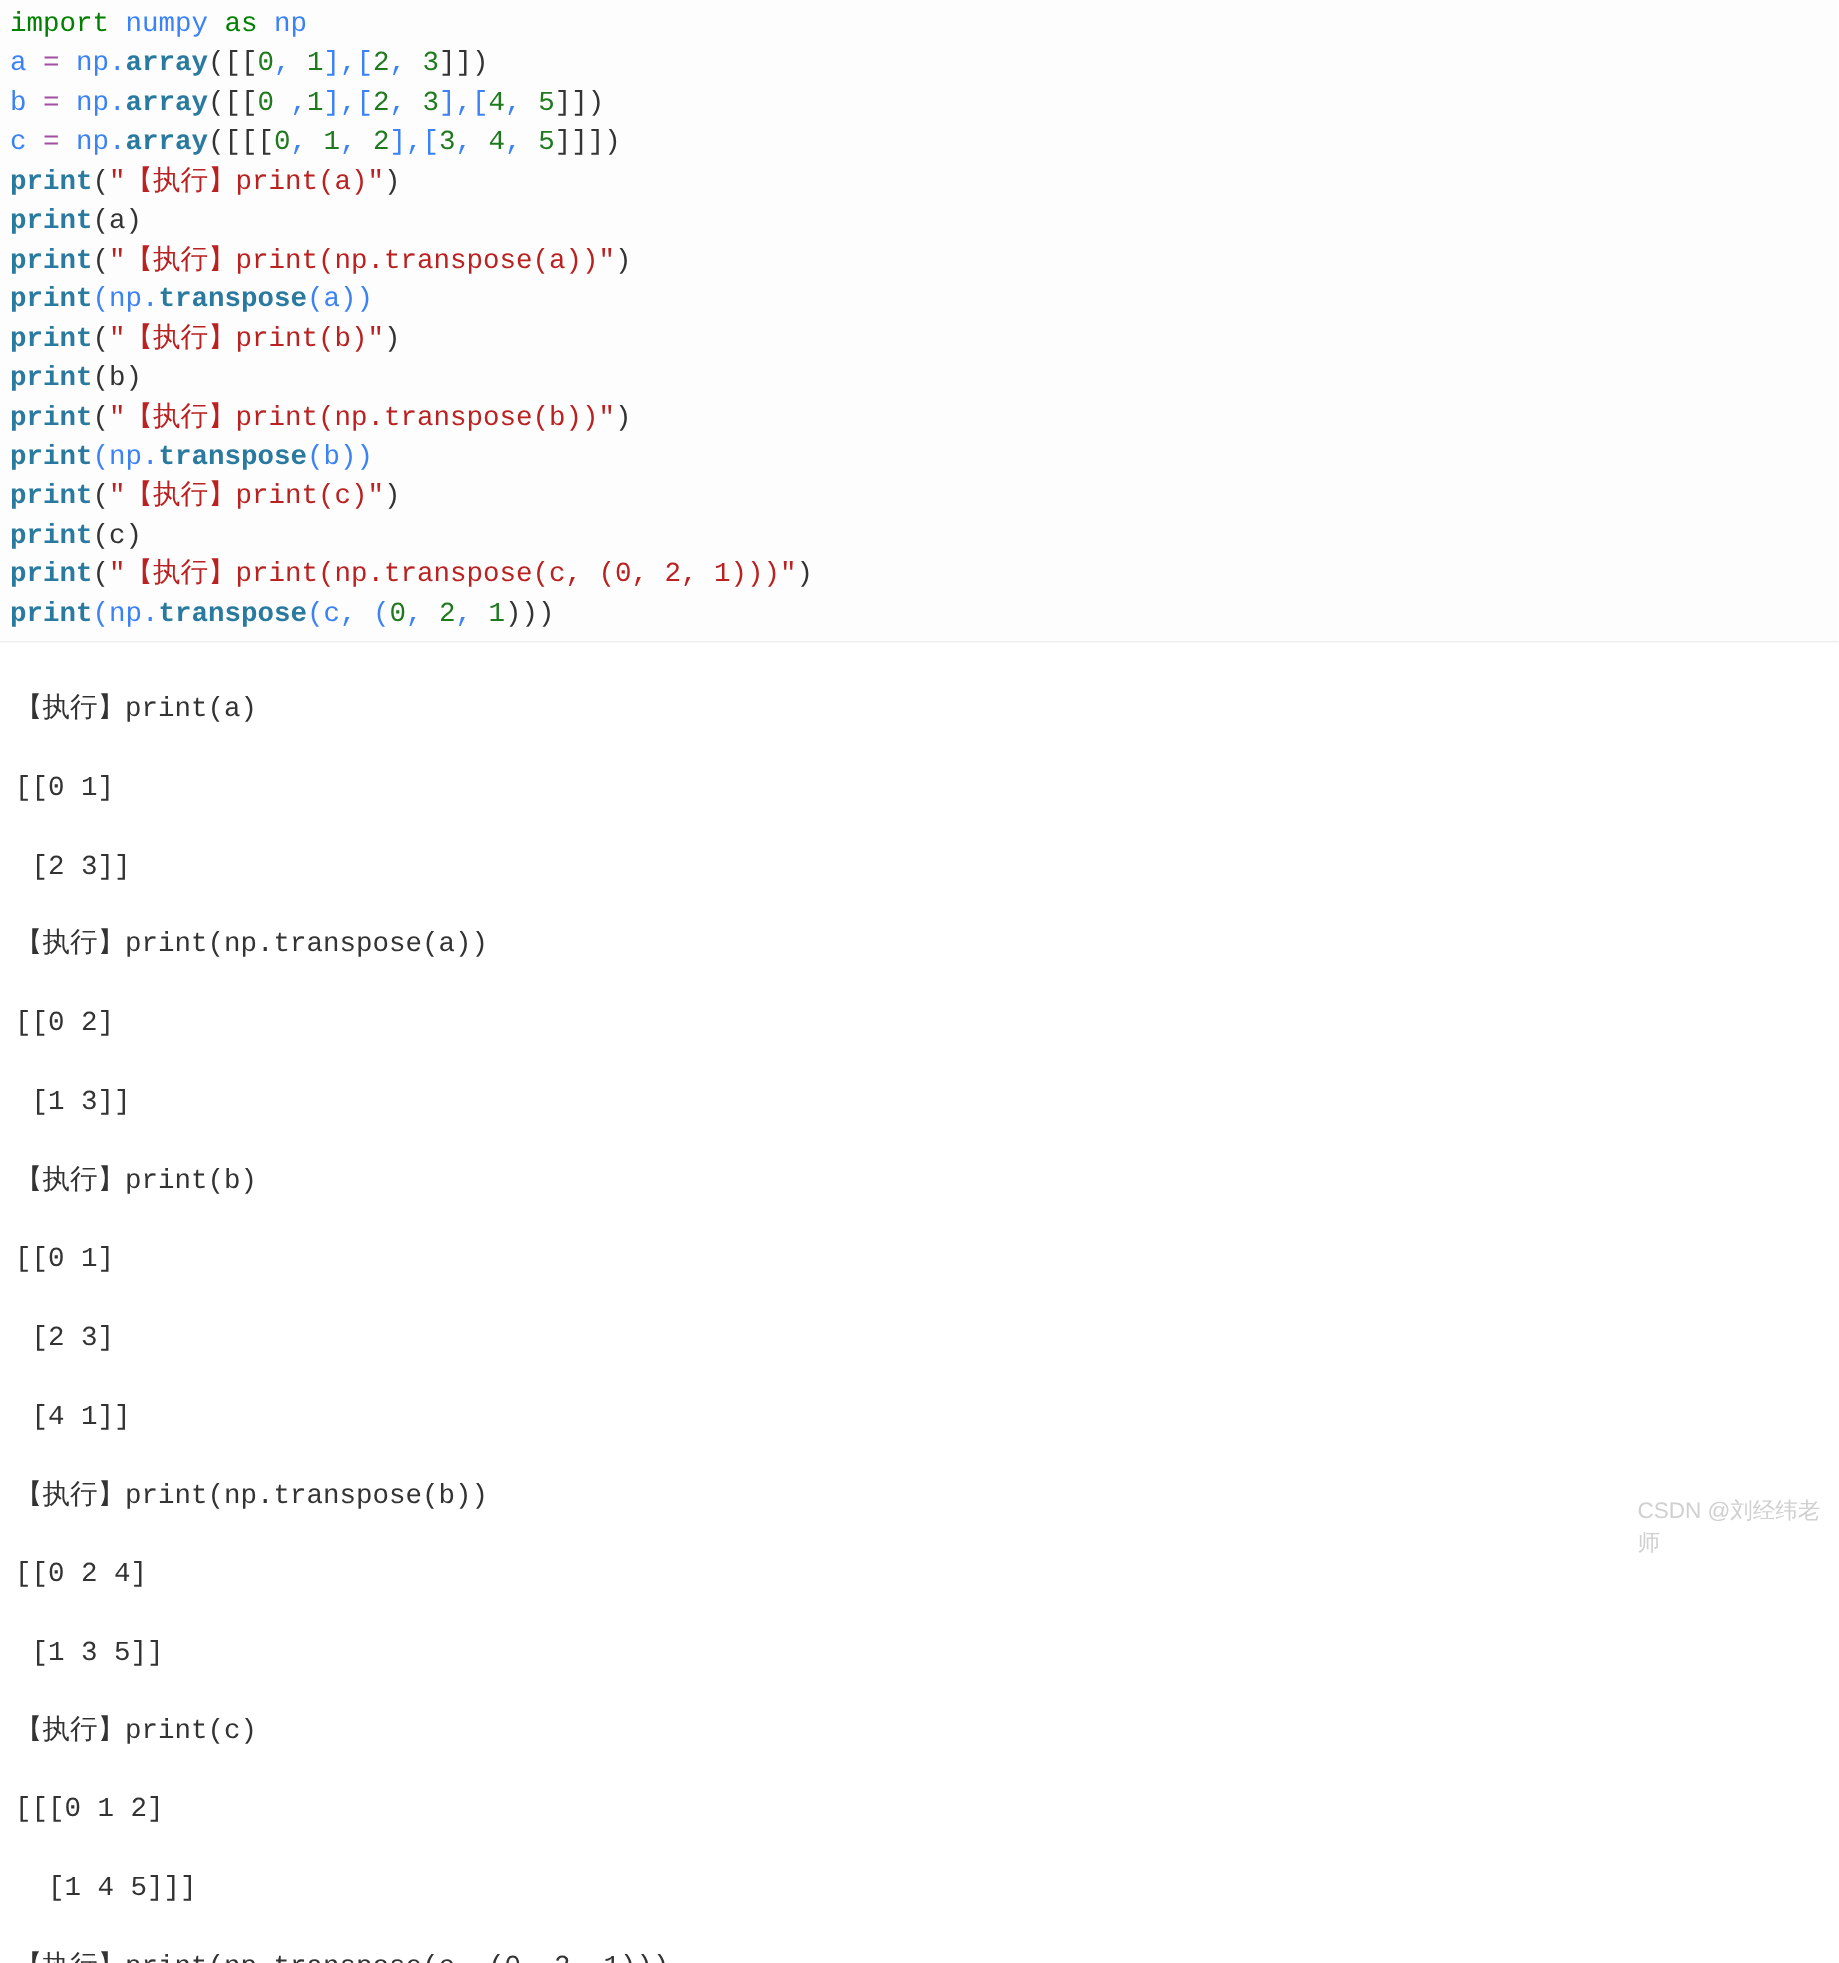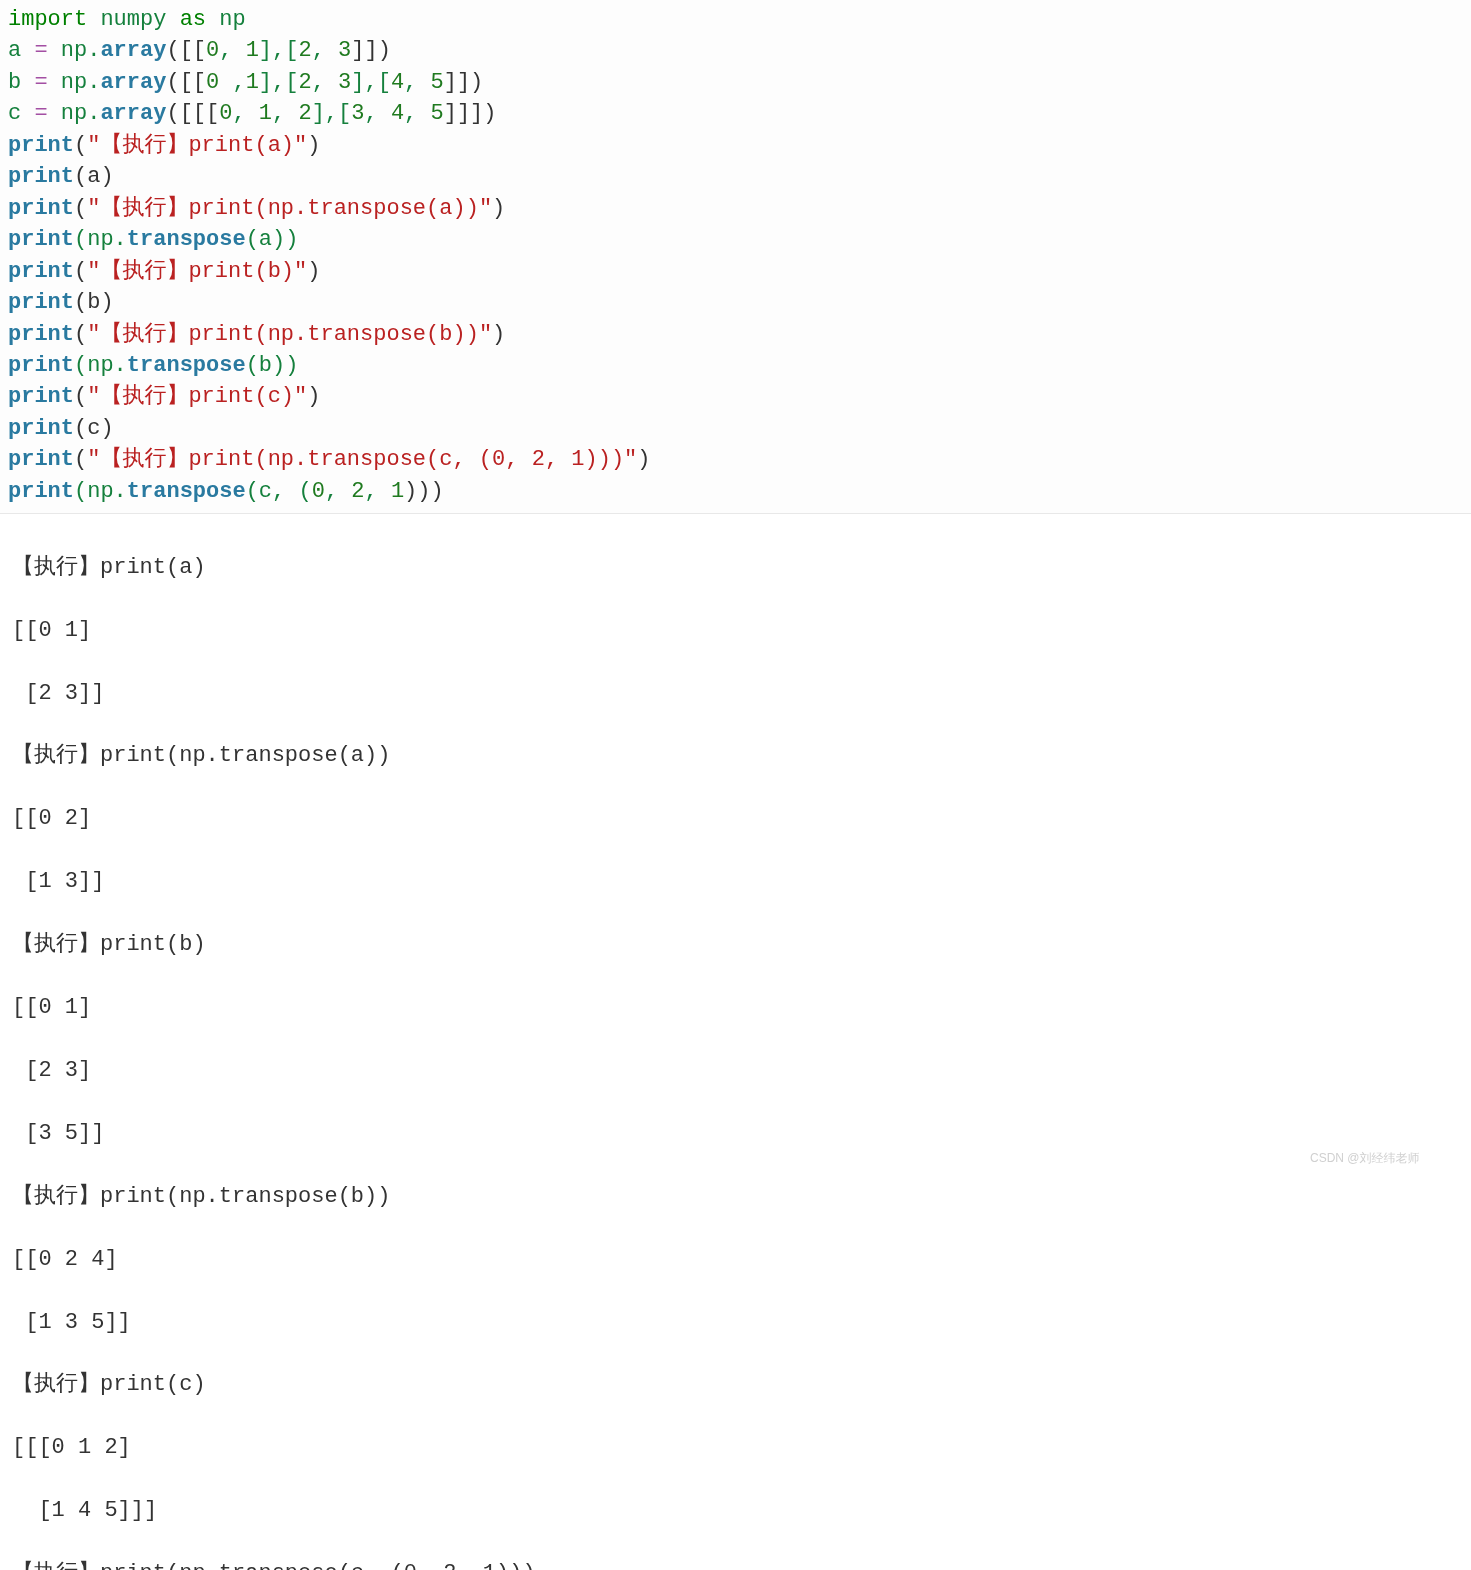--- a/index.html
+++ b/index.html
@@ -25,26 +25,27 @@
       white-space: pre;
       color: #333333;
     }
     .kw { color: #008000; font-weight: normal; }  
     .op { color: #a34fa3; }                      
     .fn { color: #2a7aa0; font-weight: bold; }                      
     .num { color: #1f7a1f; }                     
     .str { color: #ba2121; }                     
     .quote { color: #ba2121; }                   
     .paren { color: #333333; }
-    .txt { color: #15803d; }
+    .txt { color: #3b82f6; }
     .watermark {
       position: absolute;
       color: #d0d0d0;
-      font-size: 12px;
+      font-size: 18px;
       font-family: "Microsoft YaHei", sans-serif;
+      margin-top: 46px;
     }
   </style>
 </head>
 <body>
 
 <div class="code-block">
 
 <div class="code-line"><span class="kw">import</span><span class="txt"> numpy </span><span class="kw">as</span><span class="txt"> np</span></div>
 
 <div class="code-line"><span class="txt">a </span><span class="op">=</span><span class="txt"> np.</span><span class="fn">array</span><span class="paren">([[</span><span class="num">0</span><span class="txt">, </span><span class="num">1</span><span class="txt">],[</span><span class="num">2</span><span class="txt">, </span><span class="num">3</span><span class="paren">]])</span></div>
@@ -82,21 +83,21 @@
 <div class="output-block">
 <div>【执行】print(a)</div>
 <div>[[0 1]</div>
 <div> [2 3]]</div>
 <div>【执行】print(np.transpose(a))</div>
 <div>[[0 2]</div>
 <div> [1 3]]</div>
 <div>【执行】print(b)</div>
 <div>[[0 1]</div>
 <div> [2 3]</div>
-<div> [3 5]]</div>
+<div> [4 1]]</div>
 <div>【执行】print(np.transpose(b))</div>
 <div>[[0 2 4]</div>
 <div> [1 3 5]]</div>
 <div>【执行】print(c)</div>
 <div>[[[0 1 2]</div>
 <div>  [1 4 5]]]</div>
 <div>【执行】print(np.transpose(c, (0, 2, 1)))</div>
 
 
 

